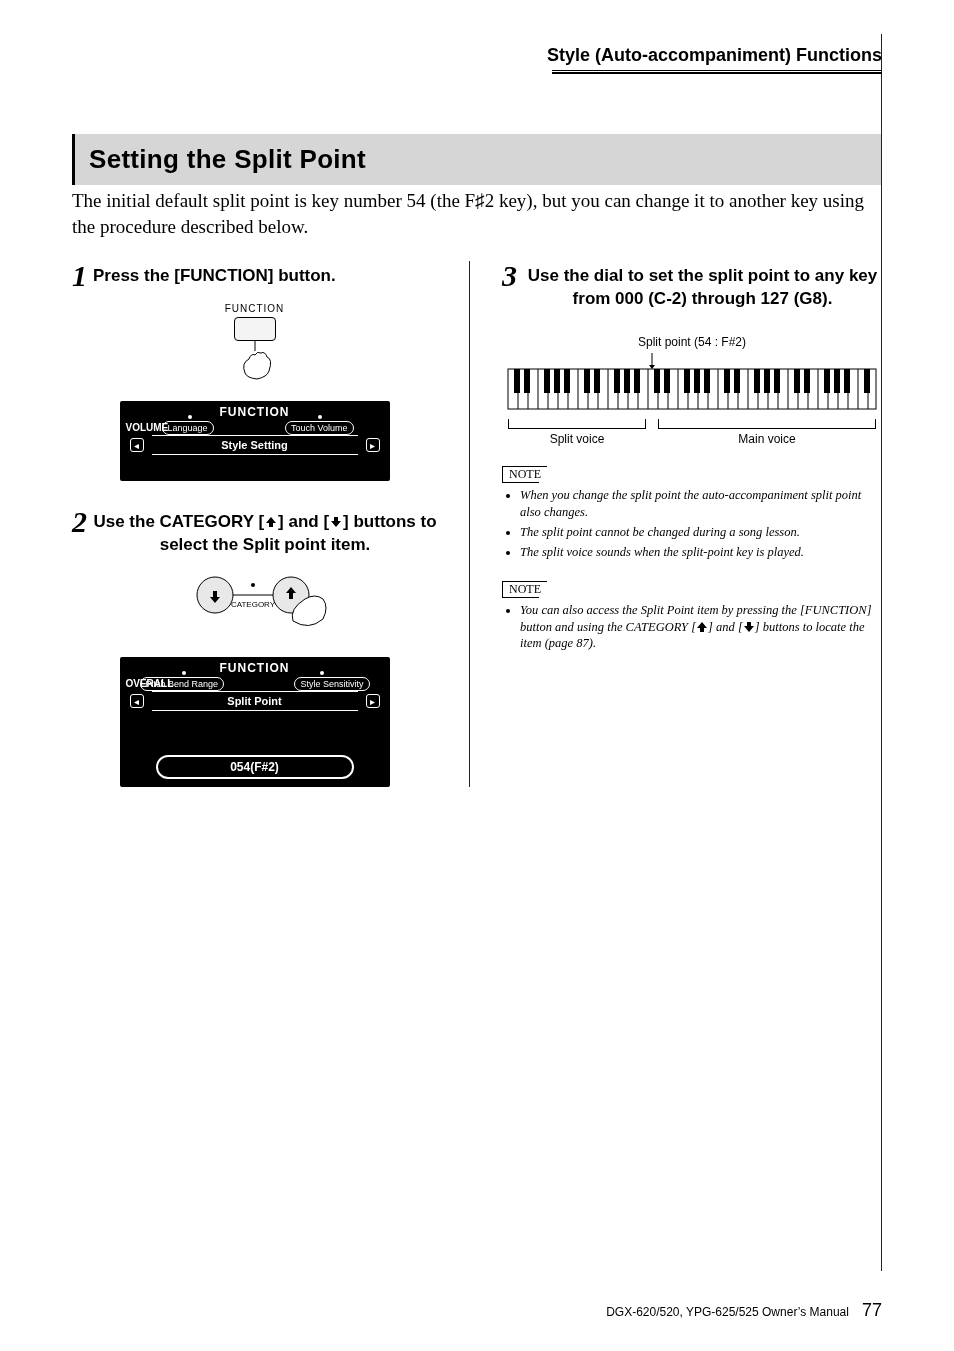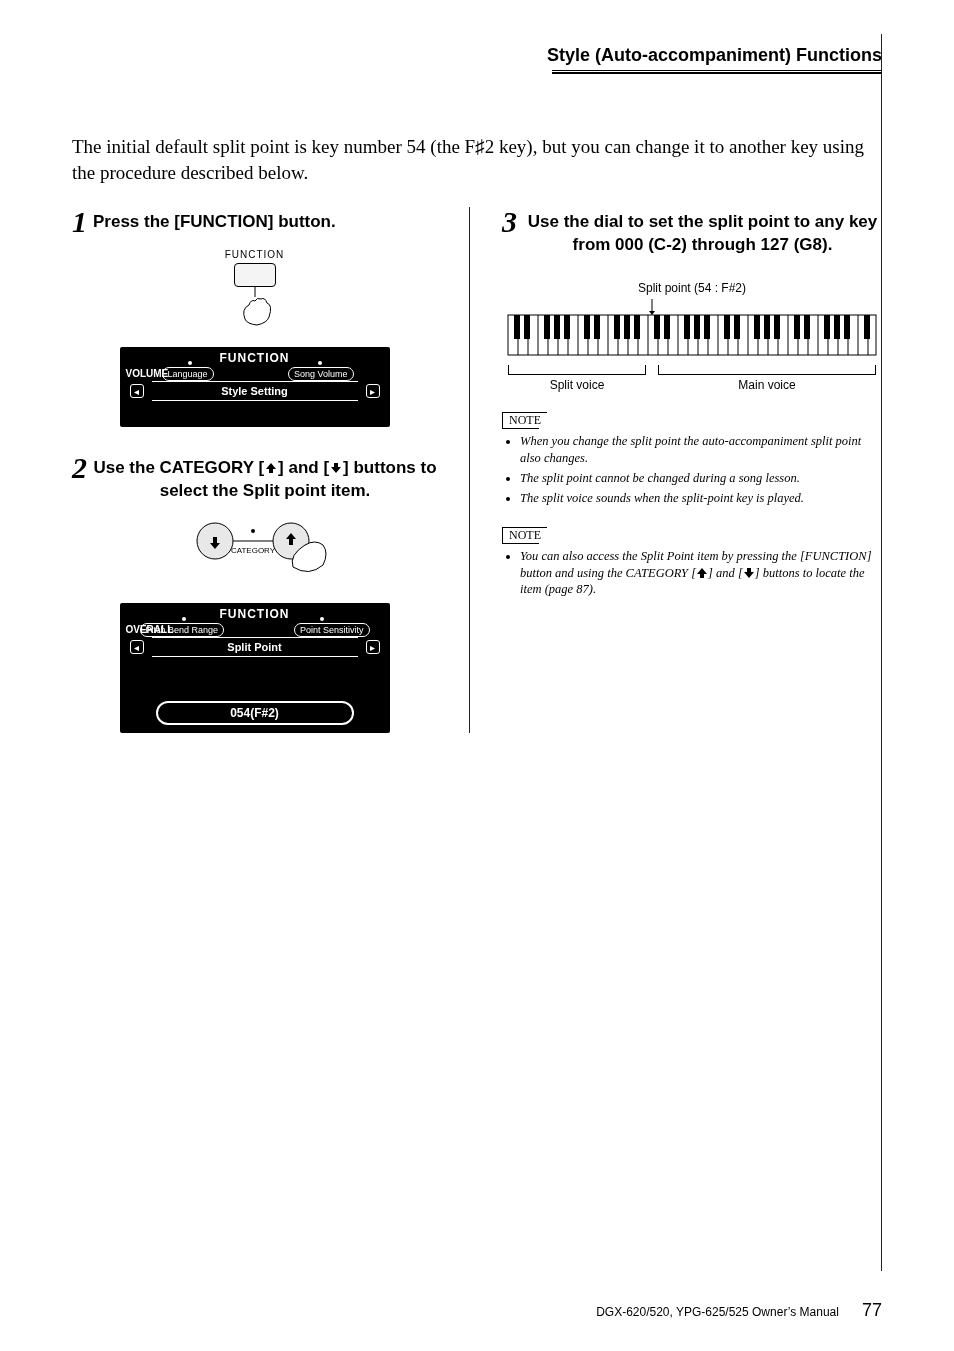--- a/index.html
+++ b/index.html
@@ -57,32 +57,33 @@
   .bracket-row .l { flex:0 0 150px; text-align:center; position:relative; }
   .bracket-row .r { flex:1; text-align:center; position:relative; }
   .bracket-row .br { border:1px solid #000; border-top:none; height:10px; margin:0 6px 3px; }
   .note { margin-top: 18px; font-family: "Times New Roman", serif; }
   .note-head { display:inline-block; border:1px solid #000; padding:0 8px 0 6px; font-size:12px; position:relative; }
   .note-head::after { content:""; position:absolute; right:-1px; top:-1px; bottom:-1px; width:14px;
     background:linear-gradient(115deg, transparent 49%, #fff 51%); }
   .note ul { list-style: disc; padding-left: 18px; margin-top:4px; }
   .note li { font-style: italic; font-size: 12.5px; line-height:1.35; margin-bottom:3px; }
   .cat-icon { display:inline-block; vertical-align:-2px; }
-  .footer { position:absolute; bottom:30px; right:72px; font-size:12px; display:flex; align-items:baseline; gap:10px; }
+  .footer { position:absolute; bottom:30px; right:72px; font-size:12px; display:flex; align-items:baseline; }
   .footer .pg { font-weight:400; font-size:18px;margin-left:13px; }
 </style>
 </head>
 <body>
 
 <div class="page">
   <div class="rule-r"></div>
   <div class="head">Style (Auto-accompaniment) Functions</div>
   <div class="rule-top"></div>
 
   <div class="section">
+    <div class="banner">Setting the Split Point</div>
     <p class="intro">
       <span>The initial default split point is key number 54 (the F</span><span>♯</span><span>2 key), but you can change it to another key using the procedure described below.</span>
     </p>
 
     <div class="cols">
 
       <div class="col">
 
         <div class="step">
           <div class="stepnum">1</div>
@@ -99,21 +100,21 @@
         </div>
 
         <div class="fig">
           <div class="lcd">
             <div class="ttl">FUNCTION</div>
             <div class="tag">VOLUME</div>
             <div class="row">
               <span class="dot" style="left:62px"></span>
               <span class="pill" style="left:36px">Language</span>
               <span class="dot" style="right:62px"></span>
-              <span class="pill" style="right:30px">Song Volume</span>
+              <span class="pill" style="right:30px">Touch Volume</span>
               <span class="arrbr" style="left:4px">◂</span>
               <div class="mid">Style Setting</div>
               <span class="arrbr" style="right:4px">▸</span>
             </div>
             <div style="height:18px"></div>
           </div>
         </div>
 
         <div style="height:26px"></div>
 
@@ -142,21 +143,21 @@
         </div>
 
         <div class="fig">
           <div class="lcd">
             <div class="ttl">FUNCTION</div>
             <div class="tag">OVERALL</div>
             <div class="row">
               <span class="dot" style="left:56px"></span>
               <span class="pill" style="left:14px">Pitch Bend Range</span>
               <span class="dot" style="right:60px"></span>
-              <span class="pill" style="right:14px">Point Sensitivity</span>
+              <span class="pill" style="right:14px">Style Sensitivity</span>
               <span class="arrbr" style="left:4px">◂</span>
               <div class="mid">Split Point</div>
               <span class="arrbr" style="right:4px">▸</span>
             </div>
             <div style="height:16px"></div>
             <div class="val">054(F#2)</div>
           </div>
         </div>
 
       </div>

